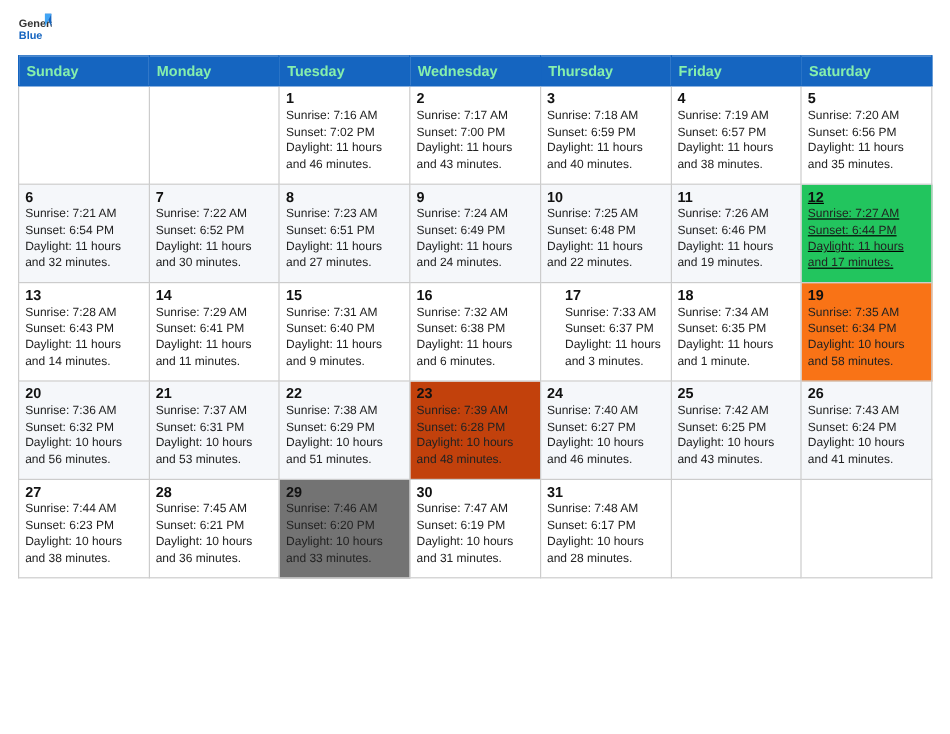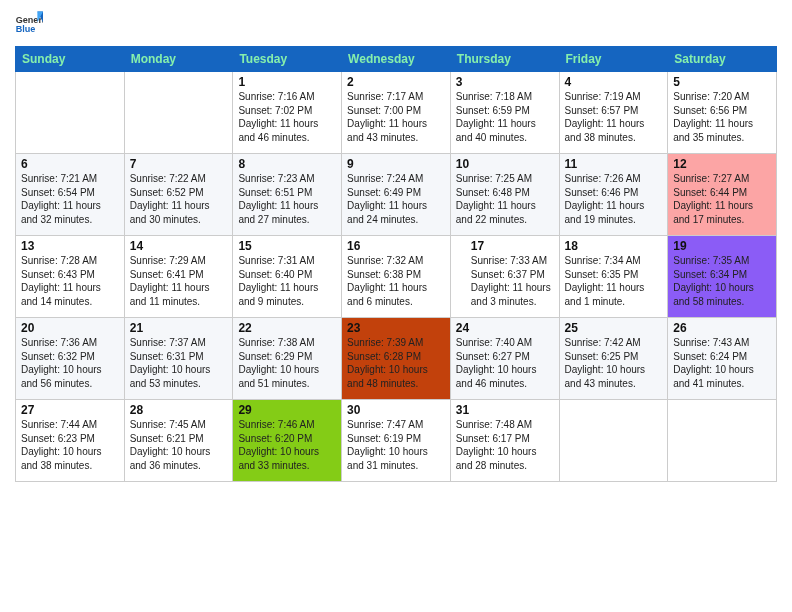--- a/index.html
+++ b/index.html
@@ -164,21 +164,21 @@
             <div class="day-info">Sunrise: 7:24 AM<br>Sunset: 6:49 PM<br>Daylight: 11 hours and 24 minutes.</div>
           </td>
           <td style="background: rgb(245, 247, 250);">
             <span class="day-num">10</span>
             <div class="day-info">Sunrise: 7:25 AM<br>Sunset: 6:48 PM<br>Daylight: 11 hours and 22 minutes.</div>
           </td>
           <td style="background: rgb(245, 247, 250);">
             <span class="day-num">11</span>
             <div class="day-info">Sunrise: 7:26 AM<br>Sunset: 6:46 PM<br>Daylight: 11 hours and 19 minutes.</div>
           </td>
-          <td style="background: #fca5a5;">
+          <td style="background: #22c55e; text-decoration: underline;">
             <span class="day-num">12</span>
             <div class="day-info">Sunrise: 7:27 AM<br>Sunset: 6:44 PM<br>Daylight: 11 hours and 17 minutes.</div>
           </td>
         </tr>
         <tr>
           <td style="background: rgb(255, 255, 255);">
             <span class="day-num">13</span>
             <div class="day-info">Sunrise: 7:28 AM<br>Sunset: 6:43 PM<br>Daylight: 11 hours and 14 minutes.</div>
           </td>
           <td style="background: rgb(255, 255, 255);">
@@ -194,21 +194,21 @@
             <div class="day-info">Sunrise: 7:32 AM<br>Sunset: 6:38 PM<br>Daylight: 11 hours and 6 minutes.</div>
           </td>
           <td style="background: rgb(255, 255, 255); padding-left: 20px;">
             <span class="day-num">17</span>
             <div class="day-info">Sunrise: 7:33 AM<br>Sunset: 6:37 PM<br>Daylight: 11 hours and 3 minutes.</div>
           </td>
           <td style="background: rgb(255, 255, 255);">
             <span class="day-num">18</span>
             <div class="day-info">Sunrise: 7:34 AM<br>Sunset: 6:35 PM<br>Daylight: 11 hours and 1 minute.</div>
           </td>
-          <td style="background: #8b5cf6;">
+          <td style="background: #f97316;">
             <span class="day-num">19</span>
             <div class="day-info">Sunrise: 7:35 AM<br>Sunset: 6:34 PM<br>Daylight: 10 hours and 58 minutes.</div>
           </td>
         </tr>
         <tr>
           <td style="background: rgb(245, 247, 250);">
             <span class="day-num">20</span>
             <div class="day-info">Sunrise: 7:36 AM<br>Sunset: 6:32 PM<br>Daylight: 10 hours and 56 minutes.</div>
           </td>
           <td style="background: rgb(245, 247, 250);">
@@ -238,21 +238,21 @@
         </tr>
         <tr>
           <td style="background: rgb(255, 255, 255);">
             <span class="day-num">27</span>
             <div class="day-info">Sunrise: 7:44 AM<br>Sunset: 6:23 PM<br>Daylight: 10 hours and 38 minutes.</div>
           </td>
           <td style="background: rgb(255, 255, 255);">
             <span class="day-num">28</span>
             <div class="day-info">Sunrise: 7:45 AM<br>Sunset: 6:21 PM<br>Daylight: 10 hours and 36 minutes.</div>
           </td>
-          <td style="background: #84cc16;">
+          <td style="background: #737373;">
             <span class="day-num">29</span>
             <div class="day-info">Sunrise: 7:46 AM<br>Sunset: 6:20 PM<br>Daylight: 10 hours and 33 minutes.</div>
           </td>
           <td style="background: rgb(255, 255, 255);">
             <span class="day-num">30</span>
             <div class="day-info">Sunrise: 7:47 AM<br>Sunset: 6:19 PM<br>Daylight: 10 hours and 31 minutes.</div>
           </td>
           <td style="background: rgb(255, 255, 255); margin-left: 41px;">
             <span class="day-num">31</span>
             <div class="day-info">Sunrise: 7:48 AM<br>Sunset: 6:17 PM<br>Daylight: 10 hours and 28 minutes.</div>

